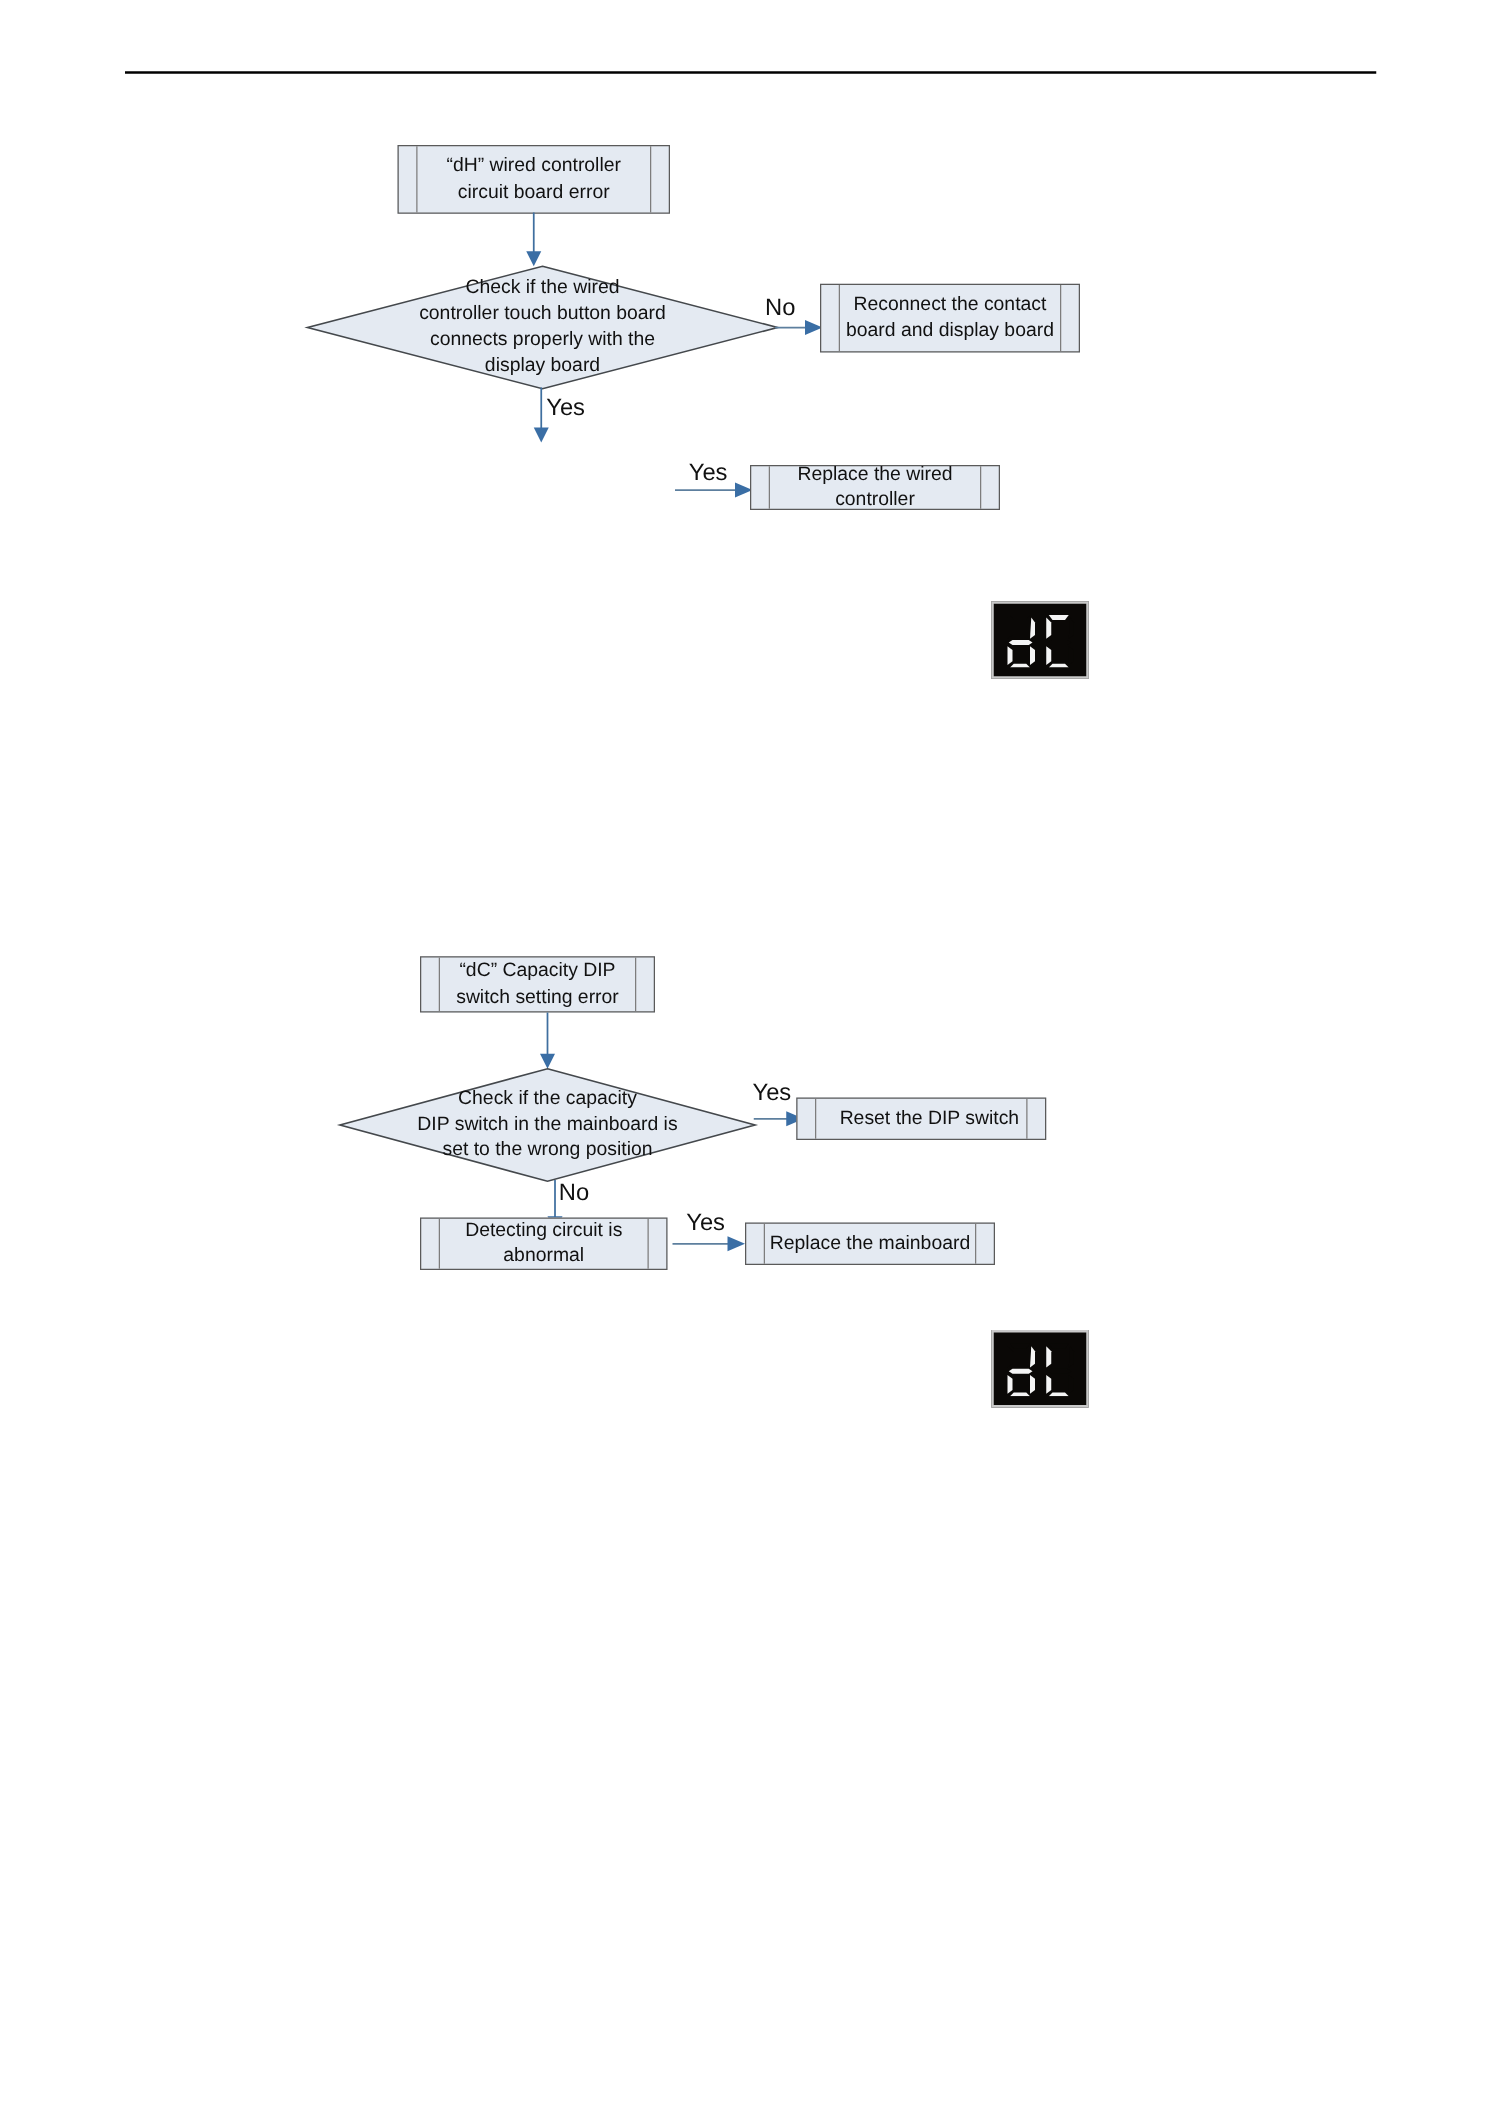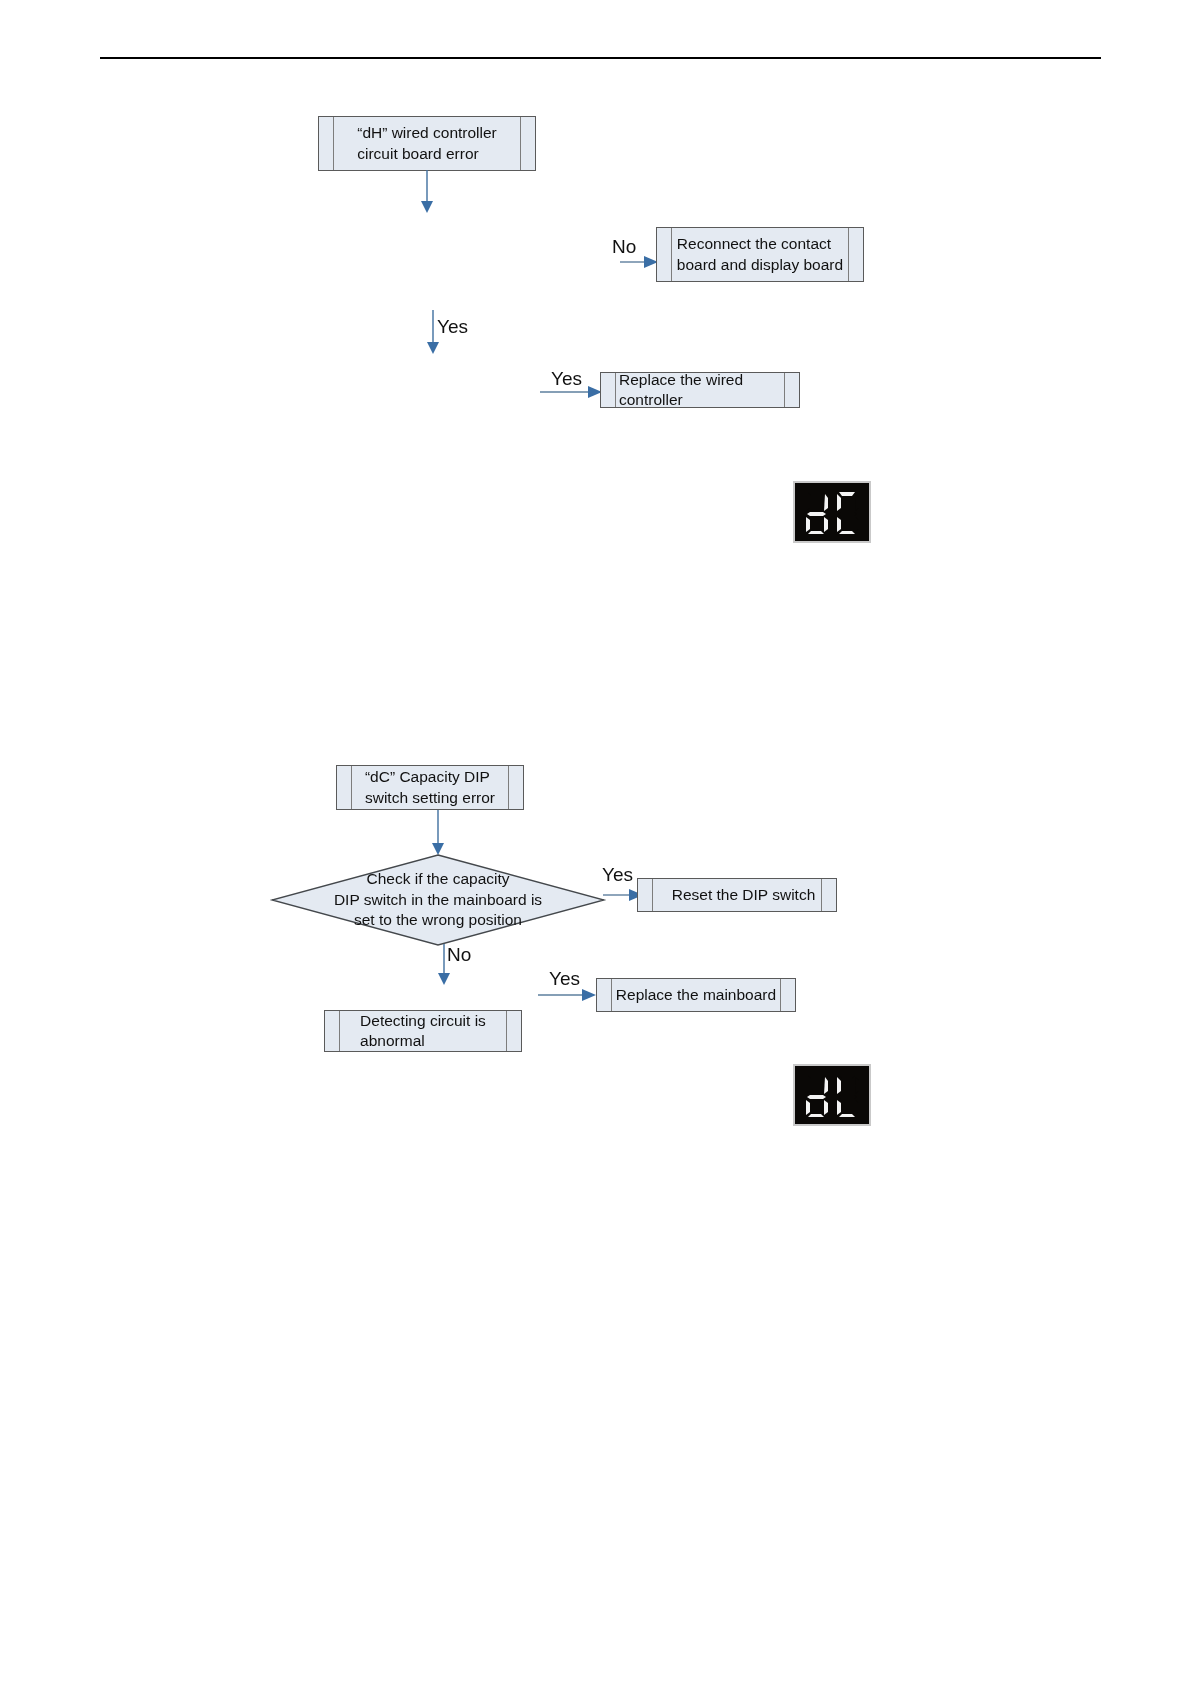--- a/index.html
+++ b/index.html
@@ -51,20 +51,21 @@
     bottom: 0;
     width: 0;
     border-left: 1px solid #7d7d7d;
   }
   .box::before { left: 14px; }
   .box::after  { right: 14px; }
 
   .box .txt {
     position: relative;
     z-index: 2;
+    text-align: center;
     line-height: 1.32;
     font-size: 15.5px;
     color: #111111;
     padding: 0 18px;
     white-space: pre-line;
   }
   .box.left-align .txt { text-align: left; }
 
   
   .diamond-wrap {
@@ -139,20 +140,29 @@
   <div class="box" style="left:318px; top:116px; width:218px; height:55px;">
     <span class="txt">“dH” wired controller
 circuit board error</span>
   </div>
 
   <svg class="conn" style="left:419px; top:170px; width:16px; height:46px;" width="16" height="46" viewBox="0 0 16 46">
     <line x1="8" y1="0" x2="8" y2="33"></line>
     <polygon points="2,31 14,31 8,43"></polygon>
   </svg>
 
+  <div class="diamond-wrap" style="left:246px; top:213px; width:376px; height:98px;">
+    <svg width="376" height="98" viewBox="0 0 376 98">
+      <polygon points="188,0 376,49 188,98 0,49" fill="#e4eaf2" stroke="#44484c" stroke-width="1.3"></polygon>
+    </svg>
+    <div class="txt">Check if the wired
+controller touch button board
+connects properly with the
+display board</div>
+  </div>
 
   <svg class="conn thin" style="left:620px; top:252px; width:42px; height:20px;" width="42" height="20" viewBox="0 0 42 20">
     <line x1="0" y1="10" x2="26" y2="10"></line>
     <polygon points="24,4 24,16 38,10"></polygon>
   </svg>
   <div class="edge-label" style="left:612px; top:236px;">No</div>
 
   <div class="box" style="left:656px; top:227px; width:208px; height:55px;">
     <span class="txt">Reconnect the contact
 board and display board</span>
@@ -243,21 +253,21 @@
   <div class="box" style="left:637px; top:878px; width:200px; height:34px;padding-left:13px;">
     <span class="txt">Reset the DIP switch</span>
   </div>
 
   <svg class="conn" style="left:436px; top:944px; width:16px; height:44px;" width="16" height="44" viewBox="0 0 16 44">
     <line x1="8" y1="0" x2="8" y2="31"></line>
     <polygon points="2,29 14,29 8,41"></polygon>
   </svg>
   <div class="edge-label" style="left:447px; top:944px;">No</div>
 
-  <div class="box" style="left:324px; top:974px; width:198px; height:42px;margin-top:36px;">
+  <div class="box" style="left:336px; top:974px; width:198px; height:42px;">
     <span class="txt">Detecting circuit is
 abnormal</span>
   </div>
 
   <svg class="conn thin" style="left:538px; top:985px; width:62px; height:20px;" width="62" height="20" viewBox="0 0 62 20">
     <line x1="0" y1="10" x2="46" y2="10"></line>
     <polygon points="44,4 44,16 58,10"></polygon>
   </svg>
   <div class="edge-label" style="left:549px; top:968px;">Yes</div>
 

